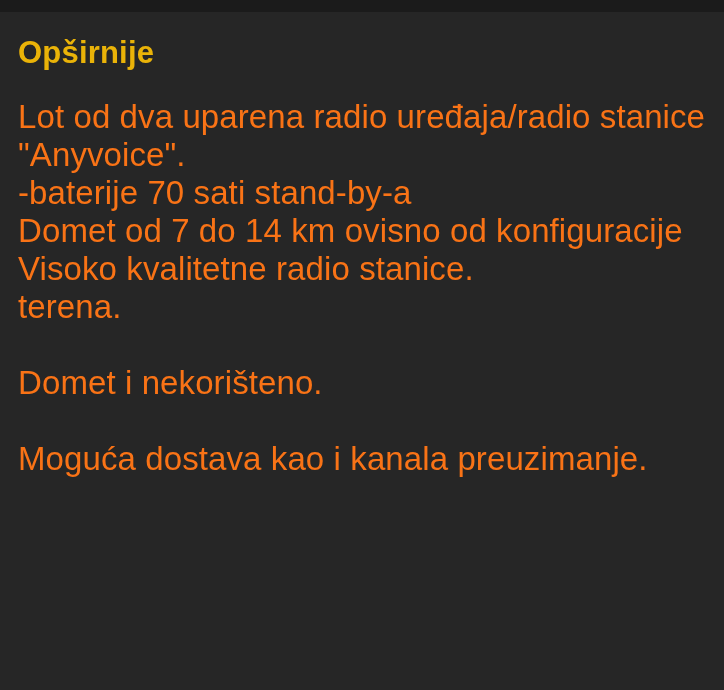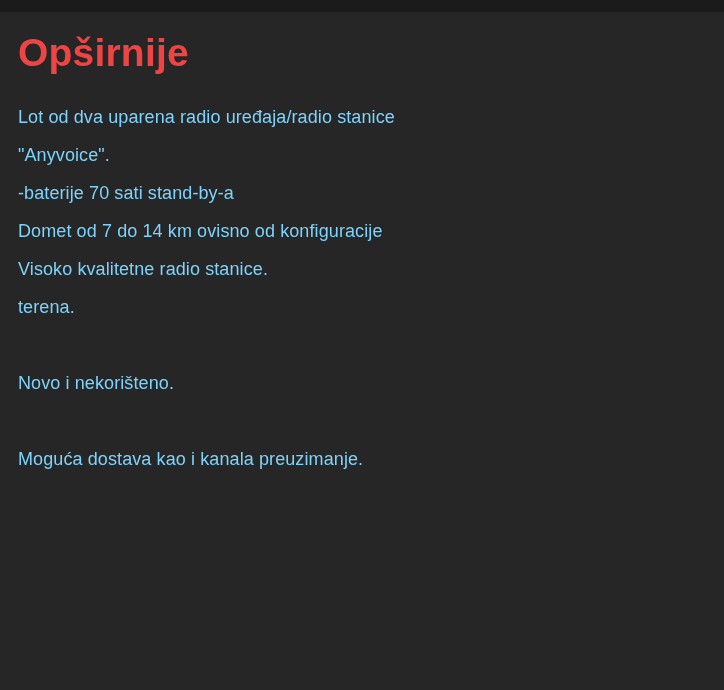--- a/index.html
+++ b/index.html
@@ -31,33 +31,33 @@
   .content {
     position: absolute;
     top: 12px;
     left: 0;
     right: 0;
     bottom: 0;
     padding: 16px 18px 0 18px;
     box-sizing: border-box;
   }
   .section-title {
-    color: #ef4444;
-    font-size: 39px;
+    color: #eab308;
+    font-size: 31px;
     font-weight: bold;
     line-height: 38px;
     margin: 6px 0 8px 0;
     letter-spacing: 0.2px;
   }
   .body-block {
     margin-top: 26px;
   }
   .body-line {
-    color: #7dd3fc;
-    font-size: 18px;
+    color: #f97316;
+    font-size: 33px;
     line-height: 38px;
     white-space: pre-wrap;
     letter-spacing: 0.1px;
   }
   .body-line.blank {
     height: 38px;
   }
 </style>
 </head>
 <body>
@@ -67,18 +67,18 @@
   <div class="content">
     <h1 class="section-title">Opširnije</h1>
     <div class="body-block">
         <div class="body-line">Lot od dva uparena radio uređaja/radio stanice</div>
         <div class="body-line">"Anyvoice".</div>
         <div class="body-line">-baterije 70 sati stand-by-a</div>
         <div class="body-line">Domet od 7 do 14 km ovisno od konfiguracije</div>
         <div class="body-line">Visoko kvalitetne radio stanice.</div>
         <div class="body-line">terena.</div>
         <div class="body-line blank"></div>
-        <div class="body-line">Novo i nekorišteno.</div>
+        <div class="body-line">Domet i nekorišteno.</div>
         <div class="body-line blank"></div>
         <div class="body-line">Moguća dostava kao i kanala preuzimanje.</div>
       </div>
   </div>
 </div>
 
 </body></html>

